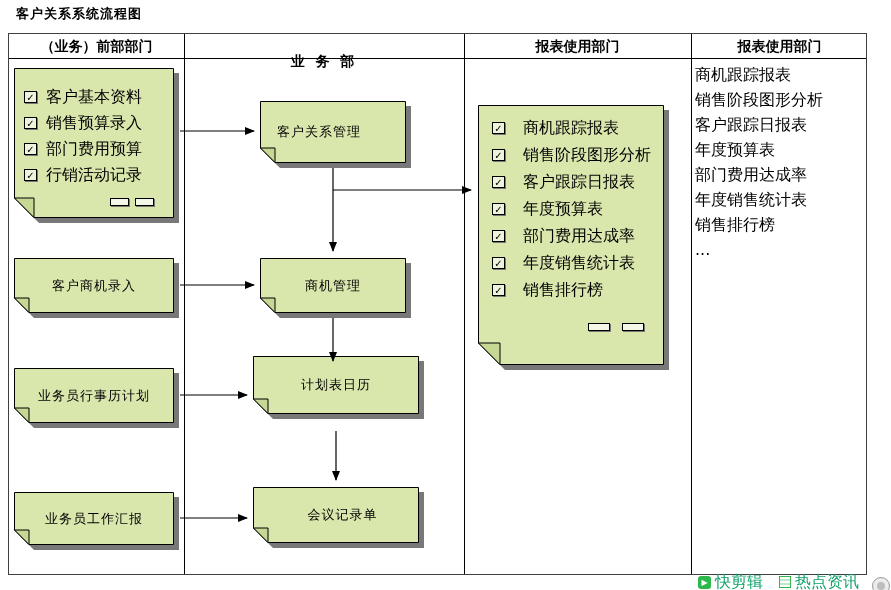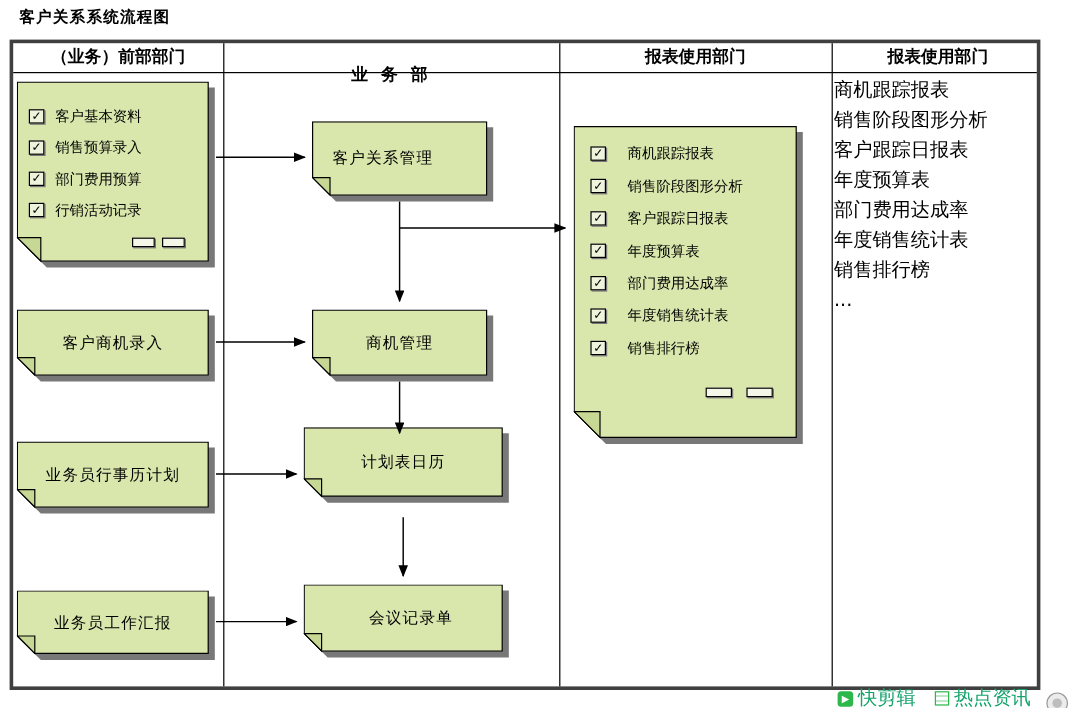--- a/index.html
+++ b/index.html
@@ -4,35 +4,35 @@
 <style>
   * { box-sizing: border-box; }
   html,body { margin:0; padding:0; background:#fff; }
   .screen {
     position:relative; width:891px; height:590px; overflow:hidden; background:#fff;
     font-family:"DejaVu Sans","Liberation Sans",sans-serif; color:#000;
   }
   .title { position:absolute; left:4px; top:5px; font-size:13px; font-weight:bold; letter-spacing:1px;margin-left:12px; }
 
   
-  .tbl { position:absolute; left:8px; top:33px; width:859px; height:542px; border:3px solid #404040; }
+  .tbl { position:absolute; left:8px; top:33px; width:859px; height:542px; border:1px solid #404040; }
   .vline { position:absolute; top:0; bottom:0; width:0; border-left:1px solid #000; }
   .v1 { left:175px; } .v2 { left:455px; } .v3 { left:682px; }
   .hdr-line { position:absolute; left:0; right:0; top:24px; height:0; border-top:1px solid #000; }
   .hdr { position:absolute; top:0; height:24px; line-height:25px; text-align:center; font-weight:bold; font-size:14px; }
   .hdr1 { left:0; width:175px; } .hdr2 { left:175px; width:280px; letter-spacing:3px;margin-top:15px; }
   .hdr3 { left:455px; width:227px; } .hdr4 { left:682px; width:177px; }
 
   
   .doc { position:absolute; }
   .doc-svg { position:absolute; left:0; top:0; z-index:0; }
   .doc-content { position:absolute; left:0; top:0; width:100%; height:100%; z-index:1; }
   .doc-center .doc-content { display:flex; align-items:center; justify-content:center; font-size:13px; letter-spacing:1px; }
 
-  .chk-row { position:absolute; left:10px; display:flex; align-items:center; gap:9px; height:14px; font-size:12px; white-space:nowrap; }
+  .chk-row { position:absolute; left:10px; display:flex; align-items:center; gap:9px; height:14px; font-size:16px; white-space:nowrap; }
   .report .chk-row { left:14px; gap:18px; }
   .cb { flex:0 0 auto; width:13px; height:12px; border:1px solid #000; background:#eef3dc;
         box-shadow:1px 1px 0 #787878; font-size:10px; line-height:11px; text-align:center; }
   .cb::before { content:"✓"; }
   .bar { position:absolute; width:19px; height:8px; border:1px solid #000; background:#f4f7e8; box-shadow:1px 1px 0 #787878; }
 
   .col4-list { position:absolute; left:695px; top:62px; font-size:16px; line-height:25px; }
 
   .arrows { position:absolute; left:0; top:0; pointer-events:none; }
 

